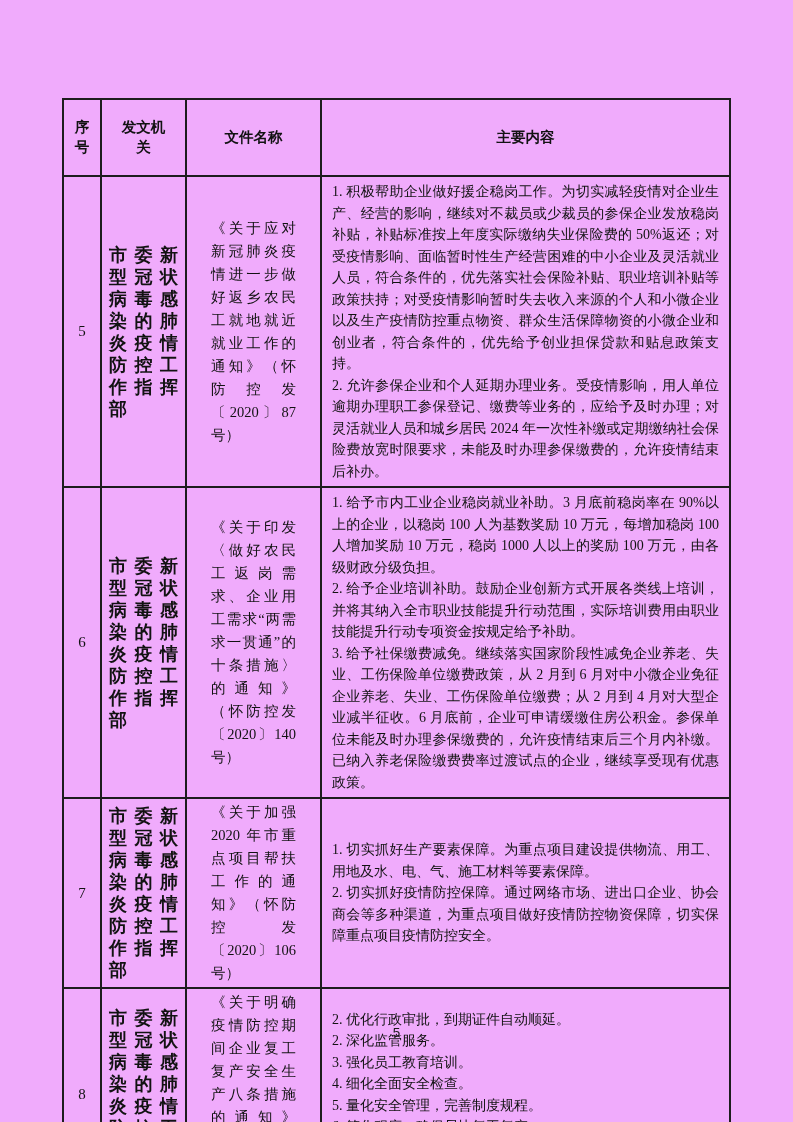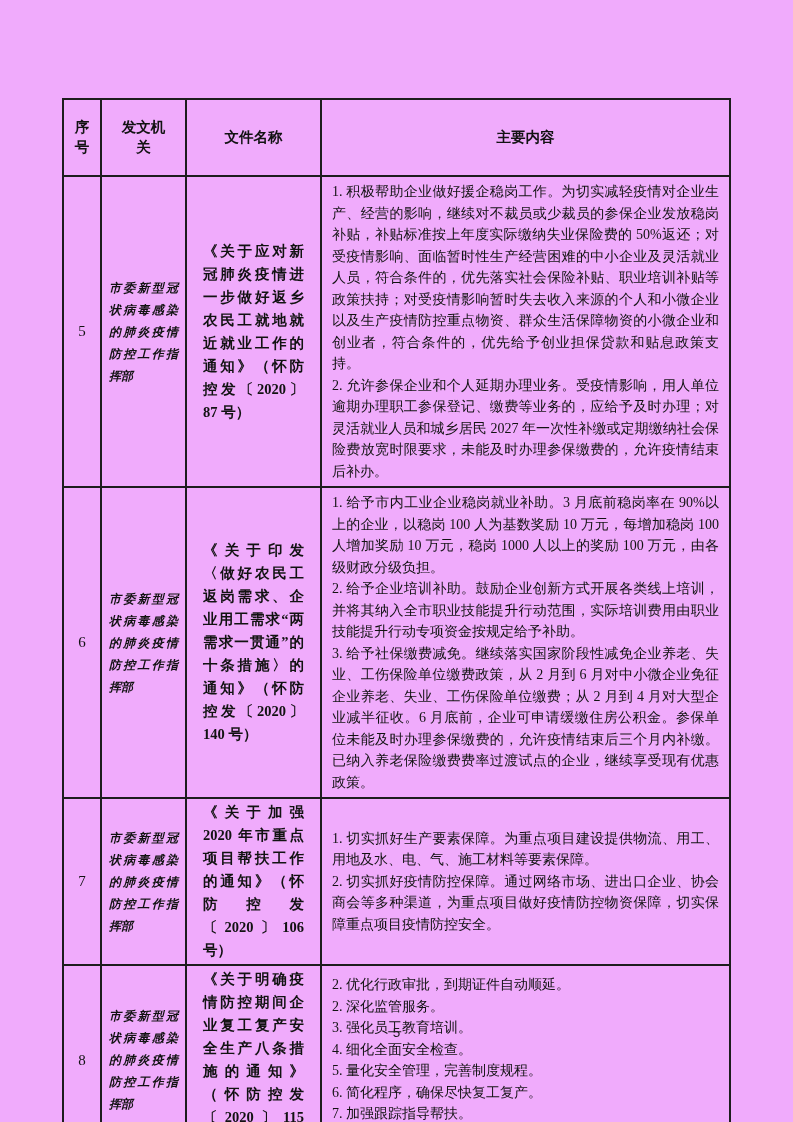--- a/index.html
+++ b/index.html
@@ -39,33 +39,32 @@
   tr.row5 { height: 287px; }
   tr.row6 { height: 288px; }
   tr.row7 { height: 139px; }
   tr.row8 { height: 170px; }
   td.no {
     text-align: center;
     font-size: 15px;
   }
   td.agency {
     font-weight: bold;
-    font-size: 12px;
+    font-size: 18px;
     line-height: 22px;
     padding: 2px 7px;
     text-align: justify;
     text-justify: inter-ideograph;
     word-break: break-all;
-    font-style: italic;
   }
   td.doc {
-    font-weight: bold;
+    font-weight: normal;
     font-size: 14.5px;
     line-height: 23px;
-    padding: 2px 16px;
+    padding: 2px 24px;
     text-align: justify;
     text-justify: inter-ideograph;
   }
   td.content {
     font-size: 14px;
     line-height: 21.5px;
     padding: 4px 10px;
   }
   td.content p {
     margin: 0;
@@ -103,21 +102,21 @@
       <th>文件名称</th>
       <th>主要内容</th>
     </tr>
 
     <tr class="row5">
       <td class="no">5</td>
       <td class="agency">市委新型冠状病毒感染的肺炎疫情防控工作指挥部</td>
       <td class="doc">《关于应对新冠肺炎疫情进一步做好返乡农民工就地就近就业工作的通知》（怀防控发〔2020〕87 号）</td>
       <td class="content">
         <p><span class="lead">1. 积极帮助企业做好援企稳岗工作。</span><span>为切实减轻疫情对企业生产、经营的影响，继续对不裁员或少裁员的参保企业发放稳岗补贴，补贴标准按上年度实际缴纳失业保险费的 50%返还；对受疫情影响、面临暂时性生产经营困难的中小企业及灵活就业人员，符合条件的，优先落实社会保险补贴、职业培训补贴等政策扶持；对受疫情影响暂时失去收入来源的个人和小微企业以及生产疫情防控重点物资、群众生活保障物资的小微企业和创业者，符合条件的，优先给予创业担保贷款和贴息政策支持。</span></p>
-        <p><span class="lead">2. 允许参保企业和个人延期办理业务。</span><span>受疫情影响，用人单位逾期办理职工参保登记、缴费等业务的，应给予及时办理；对灵活就业人员和城乡居民 2027 年一次性补缴或定期缴纳社会保险费放宽时限要求，未能及时办理参保缴费的，允许疫情结束后补办。</span></p>
+        <p><span class="lead">2. 允许参保企业和个人延期办理业务。</span><span>受疫情影响，用人单位逾期办理职工参保登记、缴费等业务的，应给予及时办理；对灵活就业人员和城乡居民 2024 年一次性补缴或定期缴纳社会保险费放宽时限要求，未能及时办理参保缴费的，允许疫情结束后补办。</span></p>
       </td>
     </tr>
 
     <tr class="row6">
       <td class="no">6</td>
       <td class="agency">市委新型冠状病毒感染的肺炎疫情防控工作指挥部</td>
       <td class="doc">《关于印发〈做好农民工返岗需求、企业用工需求“两需求一贯通”的十条措施〉的通知》（怀防控发〔2020〕140 号）</td>
       <td class="content">
         <p><span class="lead">1. 给予市内工业企业稳岗就业补助。</span><span>3 月底前稳岗率在 90%以上的企业，以稳岗 100 人为基数奖励 10 万元，每增加稳岗 100 人增加奖励 10 万元，稳岗 1000 人以上的奖励 100 万元，由各级财政分级负担。</span></p>
         <p><span class="lead">2. 给予企业培训补助。</span><span>鼓励企业创新方式开展各类线上培训，并将其纳入全市职业技能提升行动范围，实际培训费用由职业技能提升行动专项资金按规定给予补助。</span></p>

